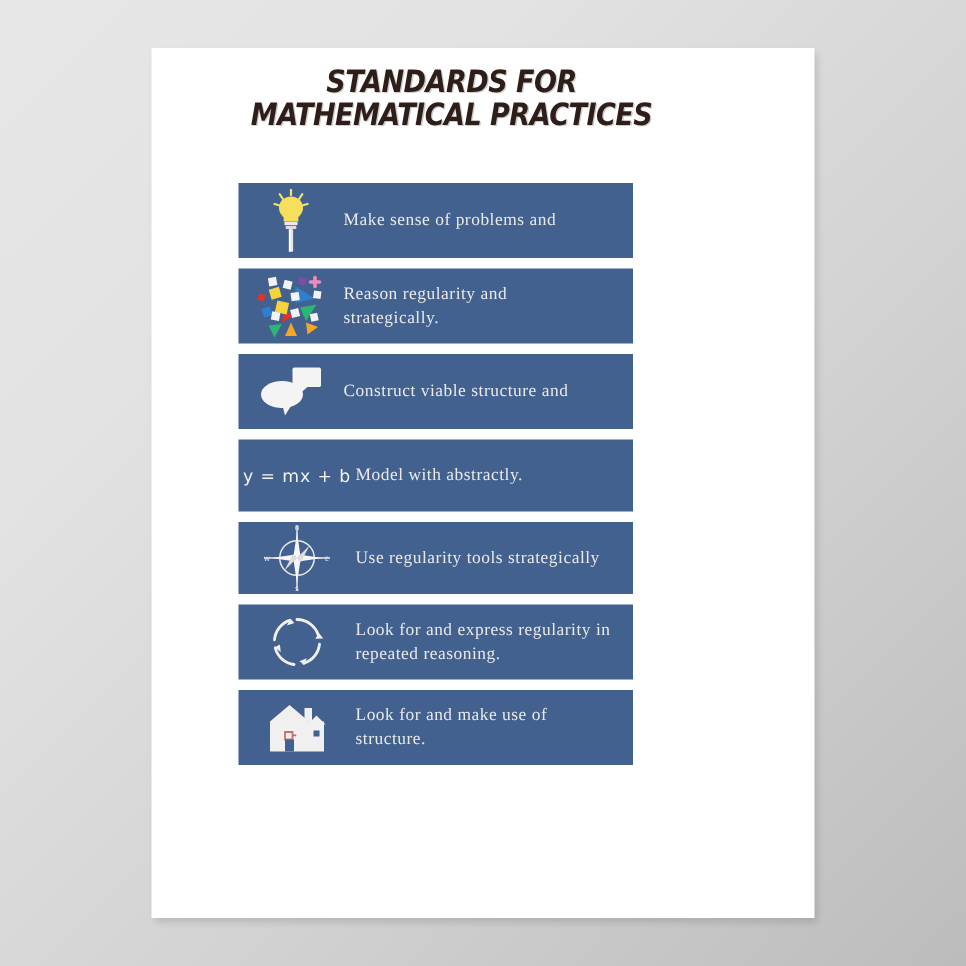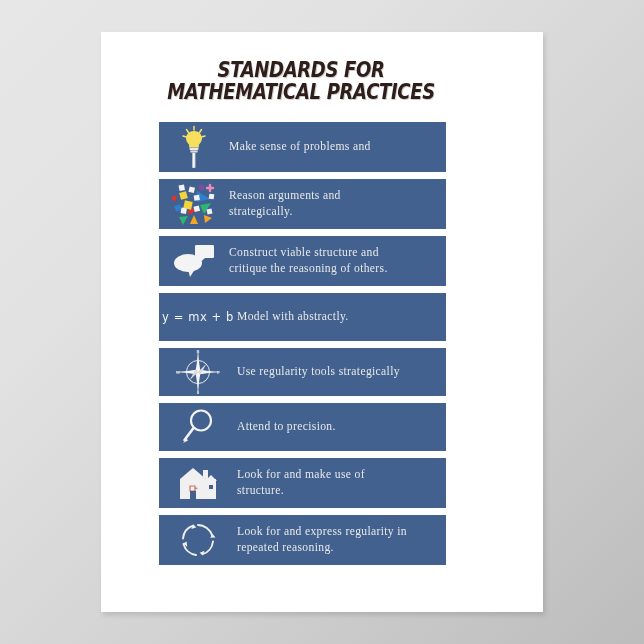--- a/index.html
+++ b/index.html
@@ -28,21 +28,21 @@
     width: 442px;
     height: 580px;
     background: #ffffff;
     box-shadow: 2px 3px 5px rgba(0,0,0,0.13);
   }
 
   
   .title-block {
     position: absolute;
     left: 0;
-    top: 28px;
+    top: 12px;
     width: 400px;
     text-align: center;
     color: #2e1e1a;
     font-family: "DejaVu Sans", sans-serif;
     font-weight: bold;
     font-style: italic;
     line-height: 1.06;
     letter-spacing: -0.4px;
   }
   .title-line-1 {
@@ -58,21 +58,21 @@
 
   
   #rows {
     position: absolute;
     left: 58px;
     top: 90px;
     width: 327px;
   }
   .row {
     position: relative;
-    width: 287px;
+    width: 263px;
     background: #42618e;
     margin-bottom: 7px;
     display: flex;
     align-items: center;
     box-sizing: border-box;
   }
   .row-h50 { height: 50px; }
   .row-h48 { height: 48px; }
 
   .icon-cell {
@@ -165,39 +165,38 @@
             <rect x="19" y="6" width="5.5" height="5.5" fill="#f2f2f2" transform="rotate(14 21.7 8.7)"></rect>
             <rect x="24" y="14" width="5.5" height="5.5" fill="#f2f2f2" transform="rotate(-8 26.7 16.7)"></rect>
             <rect x="11" y="27" width="5.5" height="5.5" fill="#f2f2f2" transform="rotate(10 13.7 29.7)"></rect>
             <rect x="24" y="25" width="5.5" height="5.5" fill="#f2f2f2" transform="rotate(-14 26.7 27.7)"></rect>
             <rect x="39" y="13" width="5" height="5" fill="#f2f2f2" transform="rotate(8 41.5 15.5)"></rect>
             <rect x="37" y="28" width="5" height="5" fill="#f2f2f2" transform="rotate(-12 39.5 30.5)"></rect>
             <rect x="2" y="15" width="4.5" height="4.5" fill="#e0332e" transform="rotate(16 4.2 17.2)"></rect>
           </svg>
         </div>
         <div class="row-text">
-          <div>Reason arguments and</div>
+          <div>Reason regularity and</div>
           <div>strategically.</div>
         </div>
       </div>
 
       <div class="row row-h50">
         <div class="icon-cell">
           <svg class="svg-icon" width="46" height="36" viewBox="0 0 46 36">
             <g fill="#f4f4f4">
               <rect x="24" y="2" width="19" height="13" rx="1.2"></rect>
               <polygon points="27,14 27,21 34,15"></polygon>
               <ellipse cx="17" cy="20" rx="14" ry="9"></ellipse>
               <polygon points="17,26 19,34 24,26"></polygon>
             </g>
           </svg>
         </div>
         <div class="row-text">
           <div>Construct viable structure and</div>
-          <div>critique the reasoning of others.</div>
         </div>
       </div>
 
       <div class="row row-h48">
         <div class="icon-cell icon-cell-narrow">
           <span class="eqn">y = mx + b</span>
         </div>
         <div class="row-text">
           <div>Model with abstractly.</div>
         </div>
@@ -227,30 +226,41 @@
               <text x="3" y="25">W</text>
               <text x="43" y="25">E</text>
             </g>
           </svg>
         </div>
         <div class="row-text">
           <div>Use regularity tools strategically</div>
         </div>
       </div>
 
-      <div class="row row-h48">
-        <div class="icon-cell icon-cell-narrow">
-          <svg class="svg-icon" width="36" height="40" viewBox="0 0 36 40">
-            <circle cx="21" cy="13.5" r="10" fill="none" stroke="#f2f2f2" stroke-width="2.1"></circle>
-            <line x1="13.5" y1="21" x2="4.5" y2="33" stroke="#f2f2f2" stroke-width="2.6" stroke-linecap="round"></line>
-            <polygon points="3,36 6.5,31.5 8,33.5" fill="#f2f2f2"></polygon>
-          </svg>
-        </div>
-        <div class="row-text">
-          <div>Attend to precision.</div>
+
+      <div class="row row-h50">
+        <div class="icon-cell icon-cell-narrow">
+          <svg class="svg-icon" width="38" height="38" viewBox="0 0 38 38">
+            <g fill="none" stroke="#f0f0f0" stroke-width="1.9" stroke-linecap="round">
+              <path d="M19 4 A15 15 0 0 1 33.2 14.4"></path>
+              <path d="M34 20.5 A15 15 0 0 1 23.5 33.2"></path>
+              <path d="M17 34 A15 15 0 0 1 4.5 23"></path>
+              <path d="M4 17.5 A15 15 0 0 1 14 4.6"></path>
+            </g>
+            <g fill="#f0f0f0">
+              <polygon points="33.6,13 36.5,16.6 31.2,16.8"></polygon>
+              <polygon points="23.8,34.2 20.6,31.8 25.5,29.8"></polygon>
+              <polygon points="4.2,22.5 7.6,20.6 8.2,25.8"></polygon>
+              <polygon points="14.6,3.4 17.2,6.4 12.3,8"></polygon>
+            </g>
+          </svg>
+        </div>
+        <div class="row-text">
+          <div>Look for and express regularity in</div>
+          <div>repeated reasoning.</div>
         </div>
       </div>
 
       <div class="row row-h50">
         <div class="icon-cell icon-cell-narrow">
           <svg class="svg-icon" width="42" height="38" viewBox="0 0 42 38">
             <g fill="#f0f0f0">
               <polygon points="3,15 16,4 29,15 29,35 3,35"></polygon>
               <polygon points="26,13 26,6 31,6 31,16.5"></polygon>
               <rect x="29" y="15" width="10" height="20"></rect>
@@ -263,38 +273,15 @@
             <rect x="13" y="27" width="6" height="8" fill="#42618e"></rect>
             <rect x="32" y="21" width="4" height="4" fill="#42618e"></rect>
           </svg>
         </div>
         <div class="row-text">
           <div>Look for and make use of</div>
           <div>structure.</div>
         </div>
       </div>
 
-      <div class="row row-h50">
-        <div class="icon-cell icon-cell-narrow">
-          <svg class="svg-icon" width="38" height="38" viewBox="0 0 38 38">
-            <g fill="none" stroke="#f0f0f0" stroke-width="1.9" stroke-linecap="round">
-              <path d="M19 4 A15 15 0 0 1 33.2 14.4"></path>
-              <path d="M34 20.5 A15 15 0 0 1 23.5 33.2"></path>
-              <path d="M17 34 A15 15 0 0 1 4.5 23"></path>
-              <path d="M4 17.5 A15 15 0 0 1 14 4.6"></path>
-            </g>
-            <g fill="#f0f0f0">
-              <polygon points="33.6,13 36.5,16.6 31.2,16.8"></polygon>
-              <polygon points="23.8,34.2 20.6,31.8 25.5,29.8"></polygon>
-              <polygon points="4.2,22.5 7.6,20.6 8.2,25.8"></polygon>
-              <polygon points="14.6,3.4 17.2,6.4 12.3,8"></polygon>
-            </g>
-          </svg>
-        </div>
-        <div class="row-text">
-          <div>Look for and express regularity in</div>
-          <div>repeated reasoning.</div>
-        </div>
-      </div>
-
     </div>
   </div>
 </div>
 
 </body></html>

